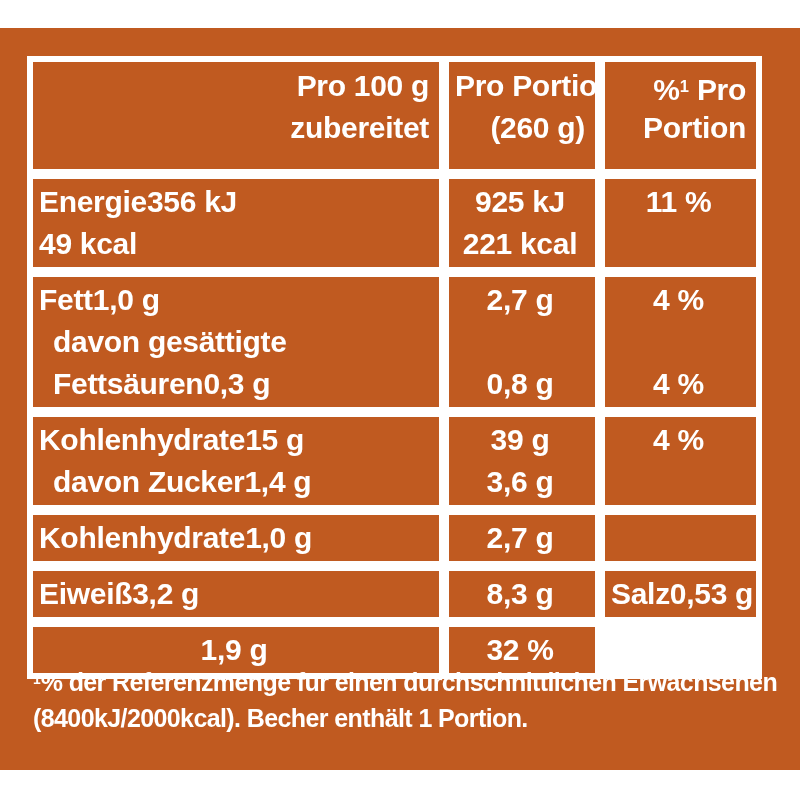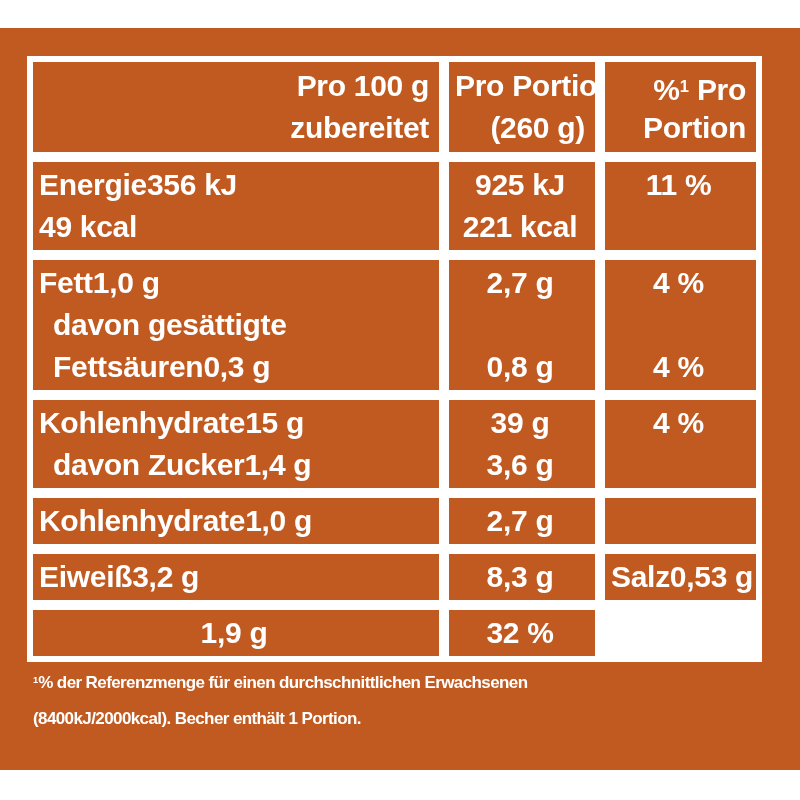--- a/index.html
+++ b/index.html
@@ -41,21 +41,21 @@
     grid-template-columns: 406px 146px 151px;
     gap: 10px;
     padding: 6px;
     background: var(--grid);
   }
   .cell {
     background: var(--orange);
     padding: 2px 10px 2px 6px;
     font-size: 30px;
   }
-  .cell.hdr { padding-top: 3px; padding-bottom: 3px; }
+  .cell.hdr { padding-top: 3px; padding-bottom: 20px; }
   .hline {
     height: 42px; line-height: 42px;
     text-align: right;
     white-space: nowrap;
   }
   .vnum {
     height: 42px; line-height: 42px;
     text-align: center;
     white-space: nowrap;
   }
@@ -68,21 +68,21 @@
   .lbl.indent { padding-left: 14px; }
   sup.s {
     font-size: 0.55em;
     vertical-align: 0.5em;
     letter-spacing: 0;
   }
   .footnote {
     position: absolute;
     left: 33px; top: 662px;
     width: 740px;
-    font-size: 17px;
+    font-size: 25px;
     line-height: 36px;
     letter-spacing: -0.6px;
     color: var(--text);
   }
   .fline { white-space: nowrap; }
 </style>
 </head>
 <body>
 
 <div class="stage">

